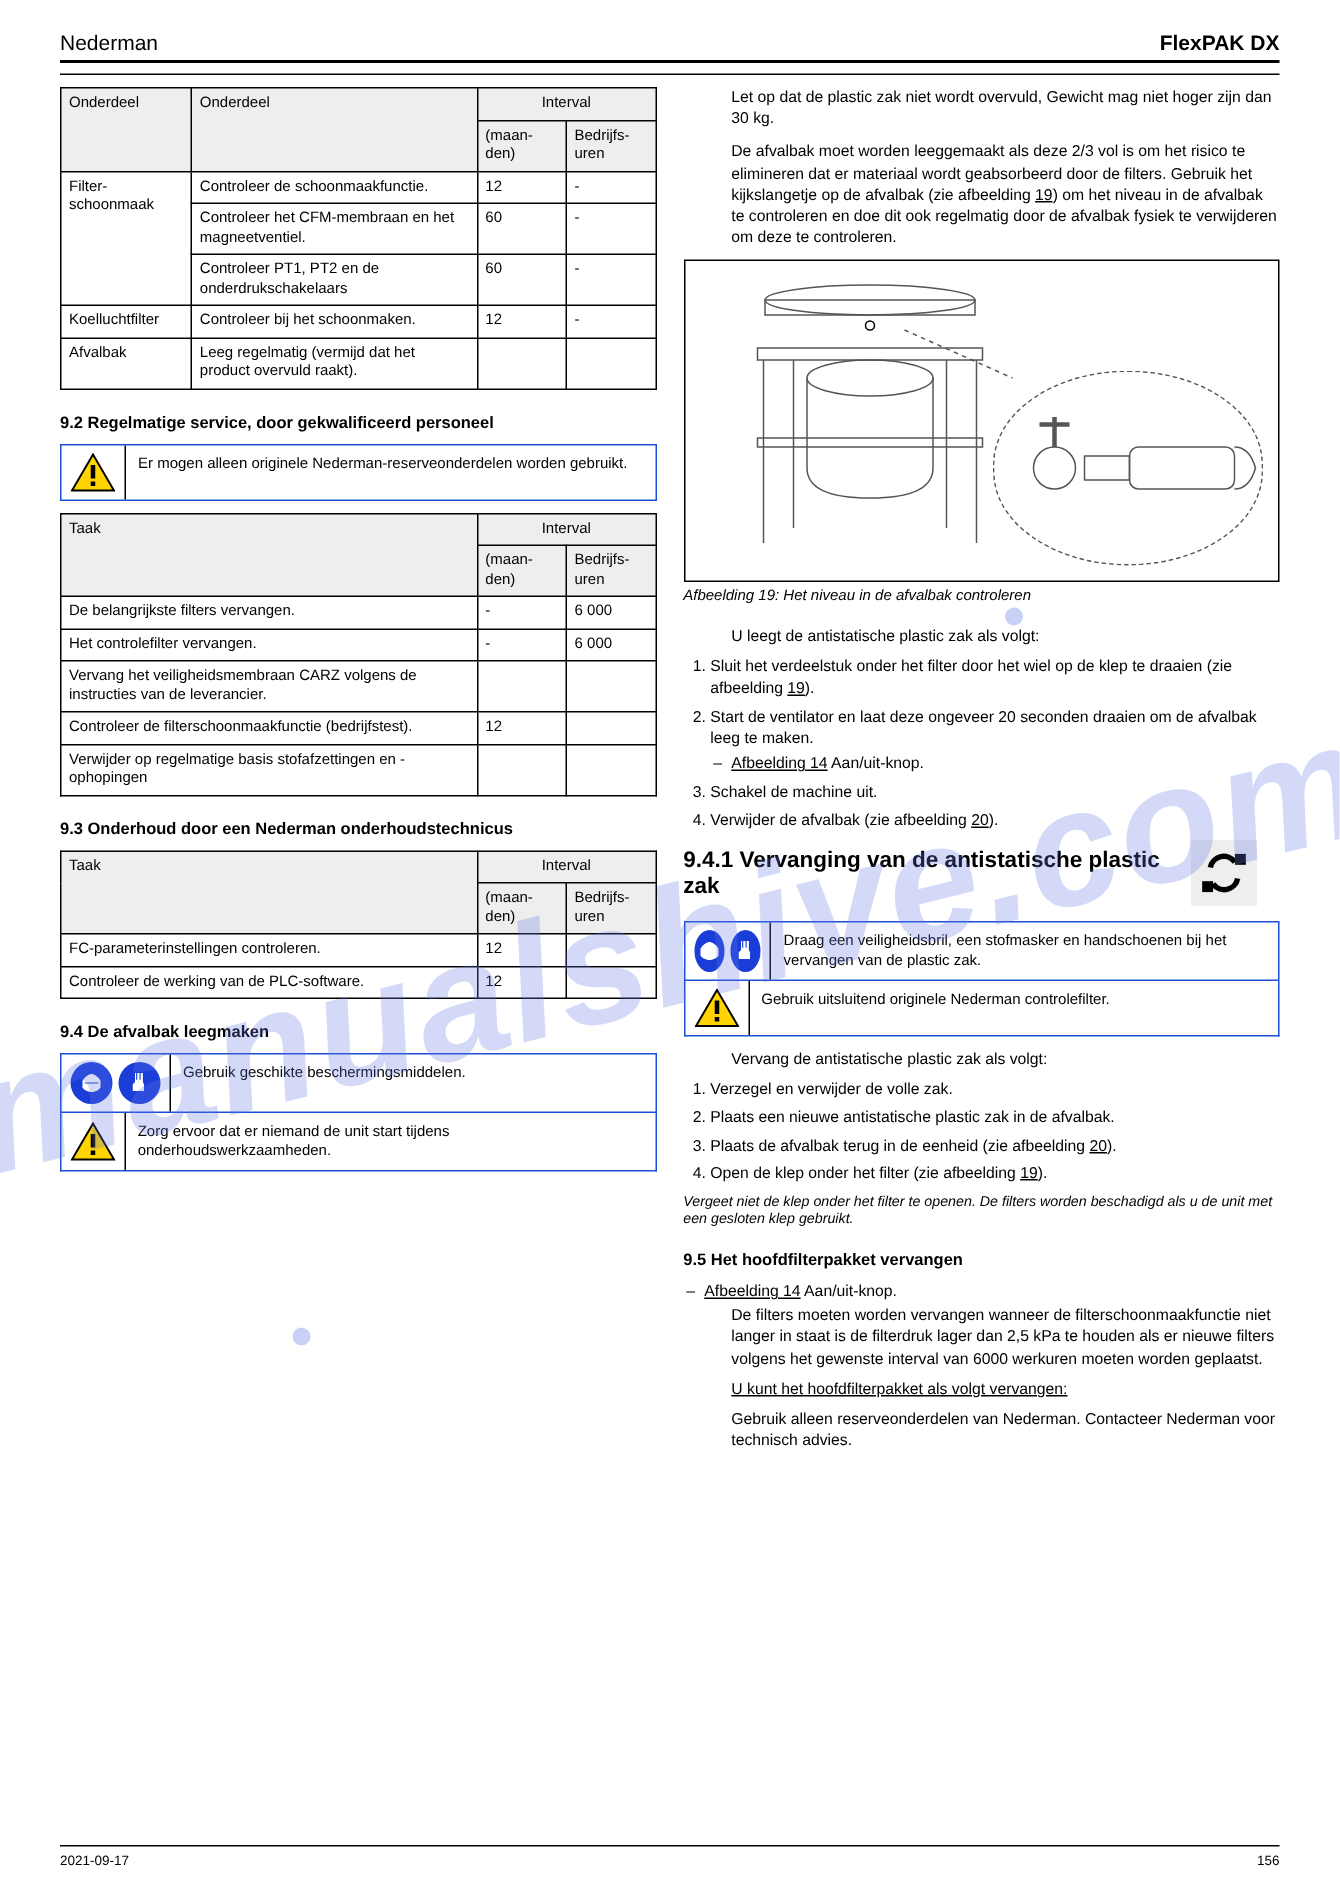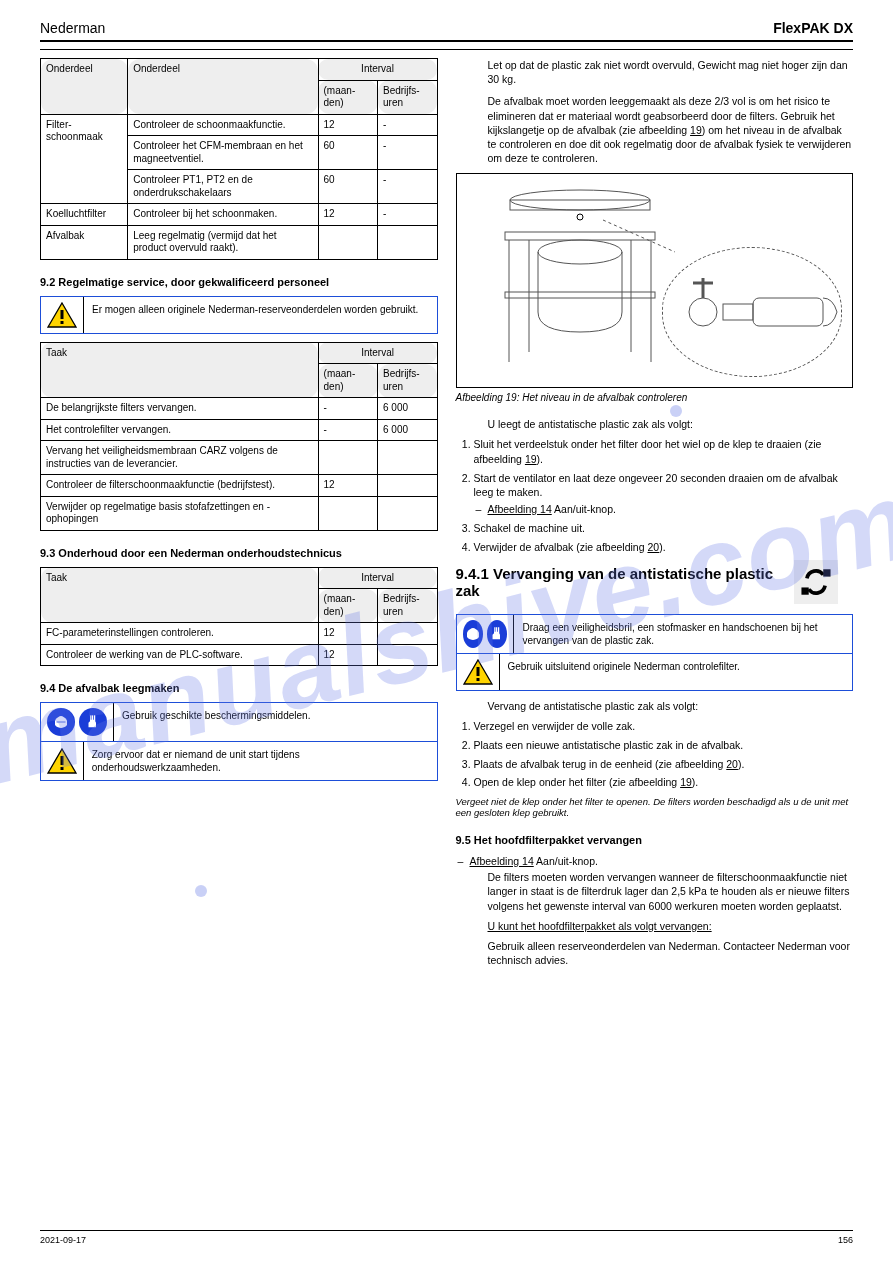--- a/index.html
+++ b/index.html
@@ -7,21 +7,21 @@
 body { margin: 0; padding: 0; width: 893px; height: 1263px; font-family: Arial, sans-serif; font-size: 11px; color: #000; background: #fff; position: relative; }
 .page { padding: 20px 40px 20px 40px; position: relative; height: 100%; }
 .topbar { border-top: 2px solid #000; border-bottom: 0.5px solid #000; height: 10px; margin-bottom: 8px; }
 .header-row { display: flex; justify-content: space-between; align-items: baseline; margin-bottom: 4px; }
 .header-left { font-size: 14px; }
 .header-right { font-size: 14px; font-weight: bold; }
 .columns { display: flex; gap: 18px; }
 .col { flex: 1; }
 table { border-collapse: collapse; width: 100%; }
 table td, table th { border: 1px solid #000; padding: 4px 5px; font-size: 10px; vertical-align: top; line-height: 1.25; }
-table th { background: #eee; text-align: left; font-weight: normal; border-radius: 12px; }
+table th { background: #eee; text-align: left; font-weight: normal; }
 .section-heading { font-weight: bold; font-size: 11px; margin: 16px 0 8px 0; }
 .section-heading-big { font-weight: bold; font-size: 15px; margin: 0 15px 10px 0; display:flex; align-items:center; gap:6px; }
 .warn-row { display: flex; border: 1px solid #1d4ed8; }
 .warn-row + .warn-row { border-top: none; }
 .warn-cell-icons { border-right: 1px solid #000; padding: 5px 6px; display: flex; align-items: center; gap: 4px; min-width:46px; justify-content:center; }
 .warn-cell-icons.narrow { min-width:36px; }
 .warn-cell-text { padding: 6px 8px; font-size: 10px; line-height: 1.3; }
 .ppe { width: 28px; height: 28px; border-radius: 50%; background: #1a3dd8; display: inline-flex; align-items: center; justify-content: center; color: #fff; }
 .tri { width: 30px; height: 26px; position: relative; }
 .tri svg { width: 30px; height: 26px; display:block; }

